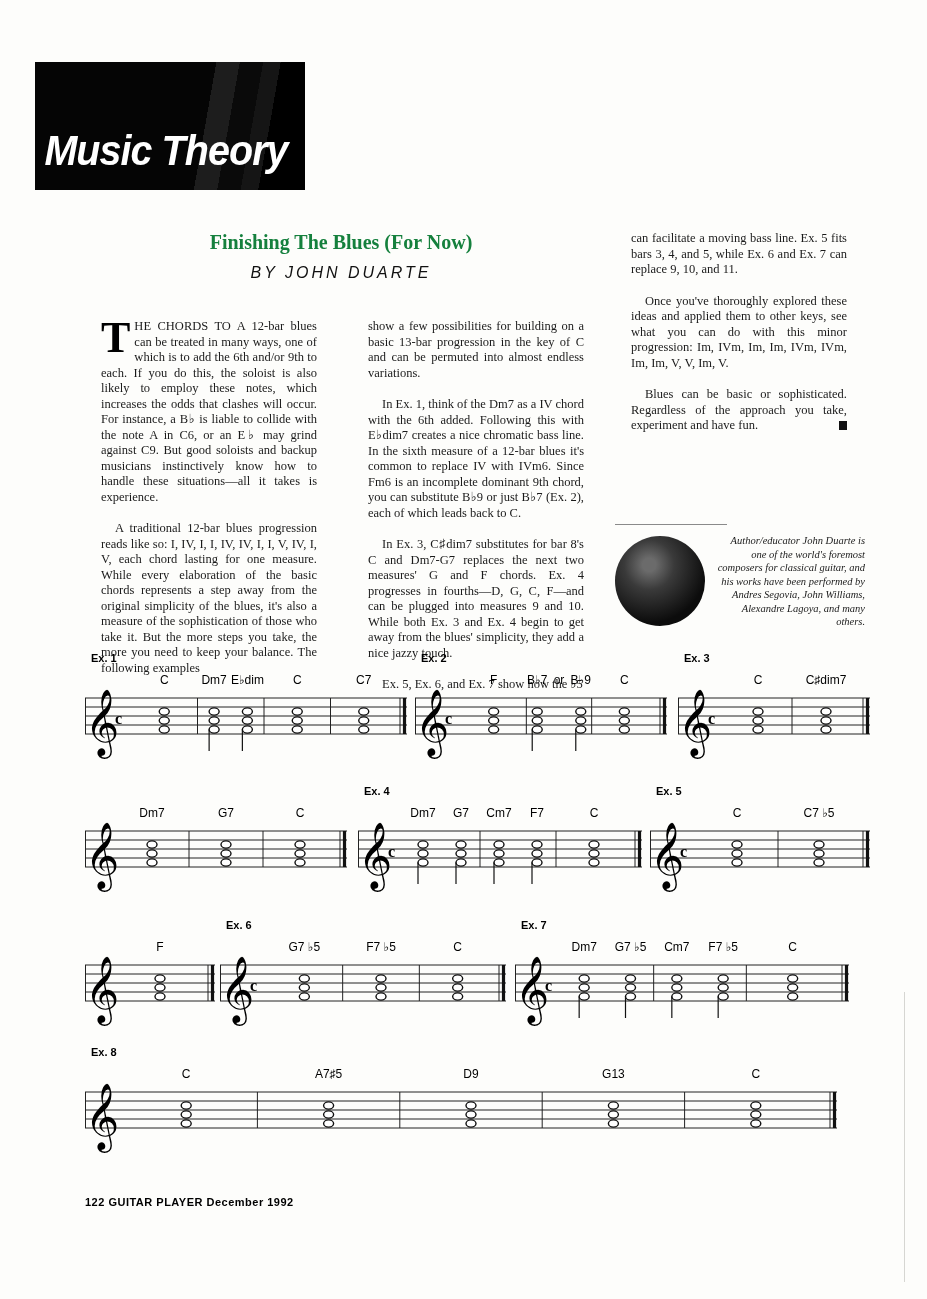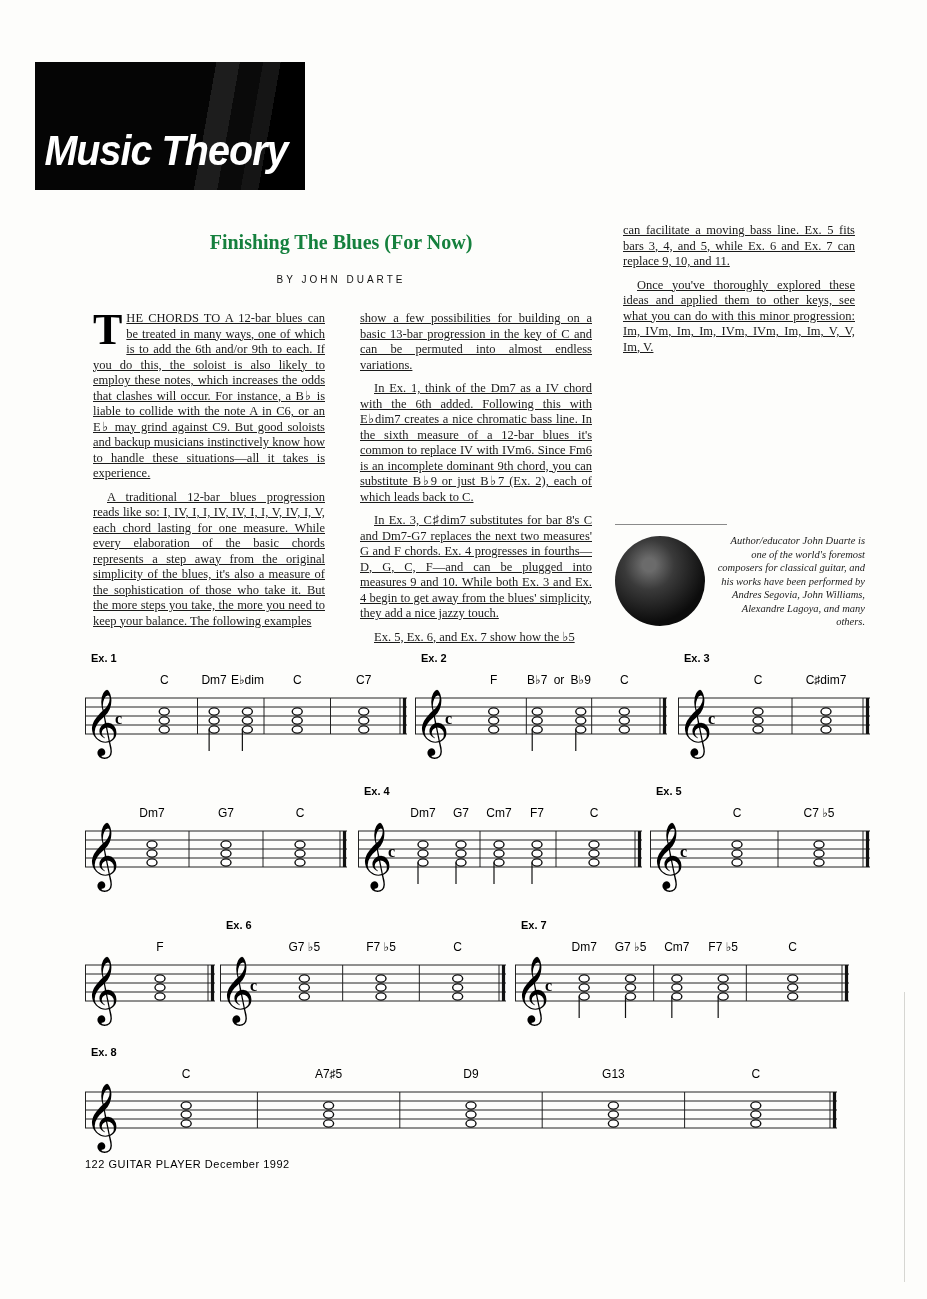--- a/index.html
+++ b/index.html
@@ -8,47 +8,47 @@
   
   .masthead{position:absolute;left:35px;top:62px;width:270px;height:128px;
     background:linear-gradient(100deg,#050505 0 62%,#1d1d1d 62% 70%,#0a0a0a 70% 78%,#151515 78% 84%,#000 84%);
     display:flex;align-items:flex-end;}
   .masthead-title{color:#fff;font-family:"Liberation Sans",sans-serif;font-weight:700;font-style:italic;
     font-size:42px;line-height:1;padding:0 0 18px 10px;transform:scaleX(.94);transform-origin:left bottom;letter-spacing:-1px;white-space:nowrap;}
 
   
   .article-head{position:absolute;left:85px;top:222px;width:512px;text-align:center;}
   .article-title{margin:9px;font-size:20px;font-weight:700;font-family:"Liberation Serif",serif;color:#15803d;}
-  .article-byline{margin-top:20px;font-family:"Liberation Sans",sans-serif;font-size:10px;letter-spacing:3px;color:#111;}
+  .article-byline{margin-top:10px;font-family:"Liberation Sans",sans-serif;font-size:16px;letter-spacing:3px;color:#111;font-style:italic;}
 
   
   .col{position:absolute;width:248px;font-size:12.5px;line-height:15.5px;text-align:justify;}
   .col1{left:85px;top:303px;}
   .col2{left:352px;top:303px;}
   .col3{left:615px;top:215px;}
-  .body-p{margin:8px;text-decoration:underline;}
+  .body-p{margin:16px;}
   .indent{text-indent:14px;}
   .dropcap{float:left;font-size:44px;line-height:33px;font-weight:700;padding:2px 4px 0 0;color:#000;}
   .endmark{float:right;width:8px;height:9px;background:#111;margin-top:3px;}
 
   
   .bio{position:absolute;left:615px;top:524px;width:250px;font-size:10.5px;line-height:13.5px;font-style:italic;text-align:right;}
   .bio-rule{width:112px;height:1px;background:#8a8a8a;margin:0 0 9px 0;}
   .bio-photo{float:left;width:90px;height:90px;border-radius:50%;margin:2px 8px 2px 0;
     background:radial-gradient(circle at 38% 32%,#6b6b6b 0 8%,#3a3a3a 30%,#0c0c0c 70%);}
 
   
   .music{position:absolute;left:0;top:0;width:927px;height:1299px;text-align:right;}
   .ex-label{font:700 11px "Liberation Sans",sans-serif;fill:#000;}
   .chord{font:12px "Liberation Sans",sans-serif;fill:#000;}
   .clef{font:58px "DejaVu Sans",sans-serif;fill:#000;}
   .timesig{font:700 16px "Liberation Serif",serif;fill:#000;}
 
   
-  .footer{position:absolute;left:85px;top:1158px;font-family:"Liberation Sans",sans-serif;font-weight:400;font-size:11px;letter-spacing:.5px;color:#000;}
+  .footer{position:absolute;left:85px;top:1196px;font-family:"Liberation Sans",sans-serif;font-weight:700;font-size:11px;letter-spacing:.5px;color:#000;}
 
   .scan-line{position:absolute;right:22px;top:992px;width:1px;height:290px;background:#d6d6d2;}
 </style>
 </head>
 <body>
 
 <div class="page">
 
   <div class="masthead">
     <span class="masthead-title">Music Theory</span>
@@ -67,20 +67,21 @@
   <div class="col col2">
     <p class="body-p"><span>show a few possibilities for building on a basic 13-bar progression in the key of C and can be permuted into almost endless variations.</span></p>
     <p class="body-p indent"><span>In Ex. 1, think of the Dm7 as a IV chord with the 6th added. Following this with E♭dim7 creates a nice chromatic bass line. In the sixth measure of a 12-bar blues it's common to replace IV with IVm6. Since Fm6 is an incomplete dominant 9th chord, you can substitute B♭9 or just B♭7 (Ex. 2), each of which leads back to C.</span></p>
     <p class="body-p indent"><span>In Ex. 3, C♯dim7 substitutes for bar 8's C and Dm7-G7 replaces the next two measures' G and F chords. Ex. 4 progresses in fourths—D, G, C, F—and can be plugged into measures 9 and 10. While both Ex. 3 and Ex. 4 begin to get away from the blues' simplicity, they add a nice jazzy touch.</span></p>
     <p class="body-p indent"><span>Ex. 5, Ex. 6, and Ex. 7 show how the ♭5</span></p>
   </div>
 
   <div class="col col3">
     <p class="body-p"><span>can facilitate a moving bass line. Ex. 5 fits bars 3, 4, and 5, while Ex. 6 and Ex. 7 can replace 9, 10, and 11.</span></p>
     <p class="body-p indent"><span>Once you've thoroughly explored these ideas and applied them to other keys, see what you can do with this minor progression: Im, IVm, Im, Im, IVm, IVm, Im, Im, V, V, Im, V.</span></p>
+    <p class="body-p indent"><span>Blues can be basic or sophisticated. Regardless of the approach you take, experiment and have fun.</span><span class="endmark"></span></p>
   </div>
 
   <div class="bio">
     <div class="bio-rule"></div>
     <div class="bio-photo"></div>
     <span>Author/educator John Duarte is one of the world's foremost composers for classical guitar, and his works have been performed by Andres Segovia, John Williams, Alexandre Lagoya, and many others.</span>
   </div>
 
   <div class="music">
       <svg width="322" height="115" style="position: absolute; left: 85px; top: 650px; overflow: visible;">

